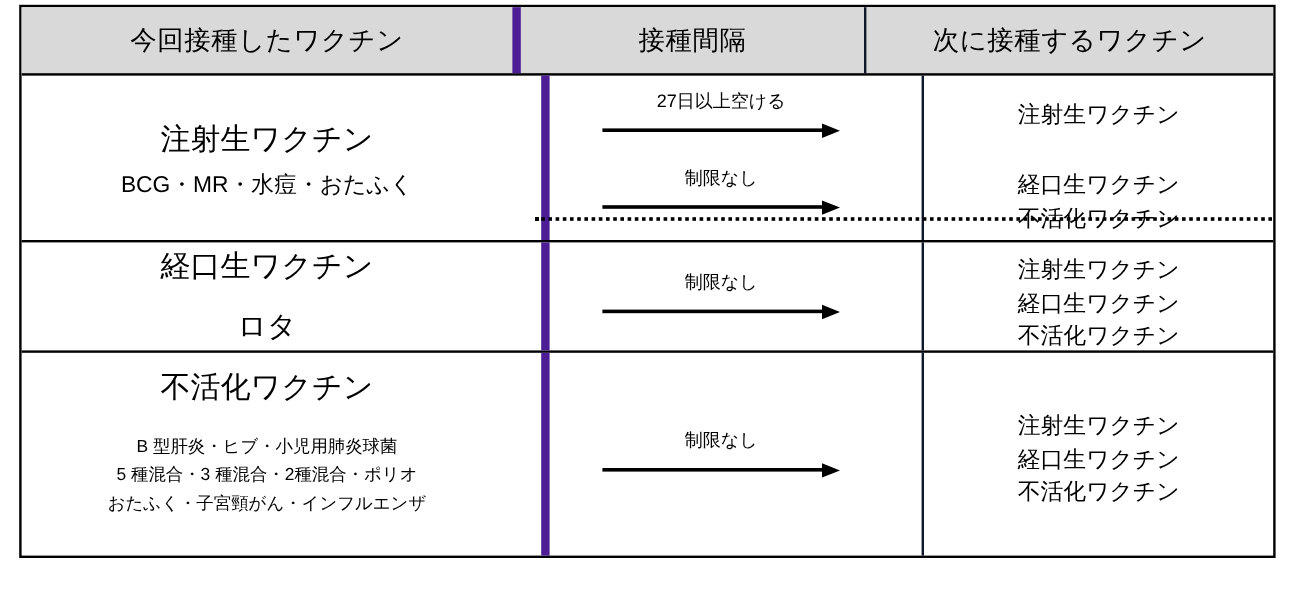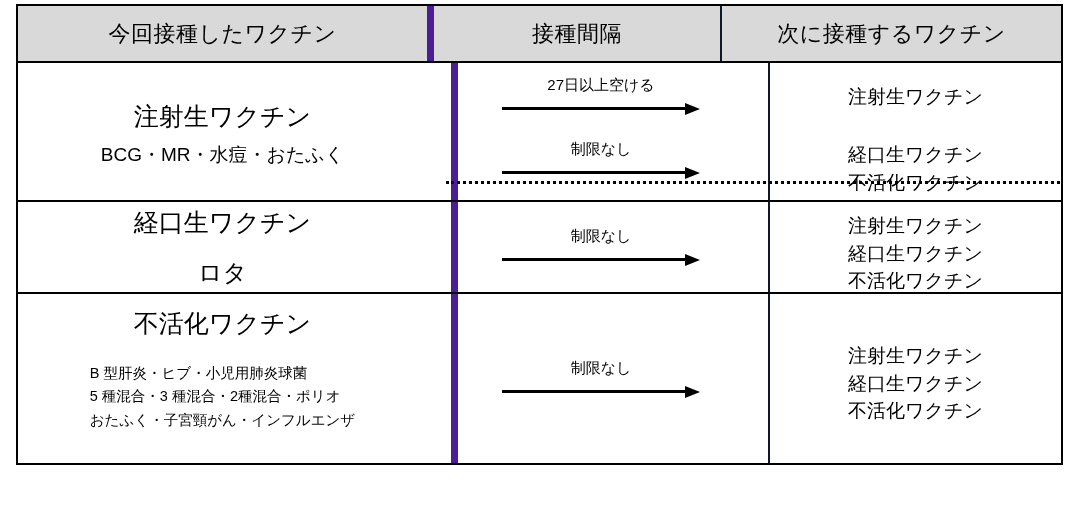--- a/index.html
+++ b/index.html
@@ -96,20 +96,21 @@
   }
   .r1 .vaccine-title { margin-top: 4px; }
   .r1 .vaccine-sub { margin-top: 16px; }
 
   .r2 .vaccine-title { margin-top: 0px; }
   .r2 .vaccine-sub { margin-top: 26px; font-size: 24px; }
 
   .r3 .vaccine-title { margin-top: -14px; }
   .r3 .vaccine-detail {
     margin-top: 26px;
+    text-align: center;
     font-size: 14.5px;
     line-height: 1.62;
     white-space: nowrap;
   }
 
   
   .interval-block {
     position: absolute;
     left: 0;
     width: 100%;

